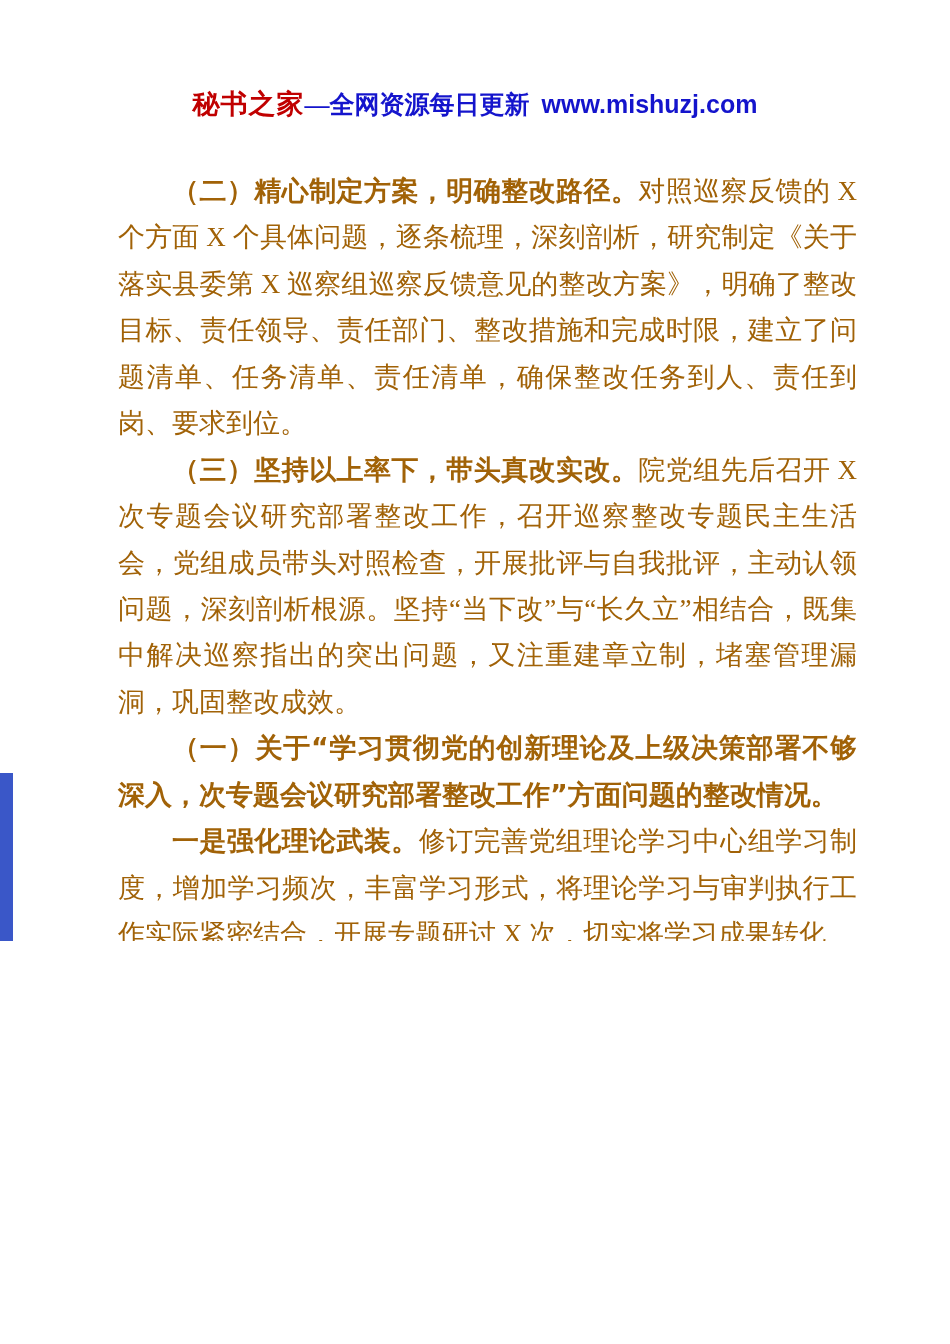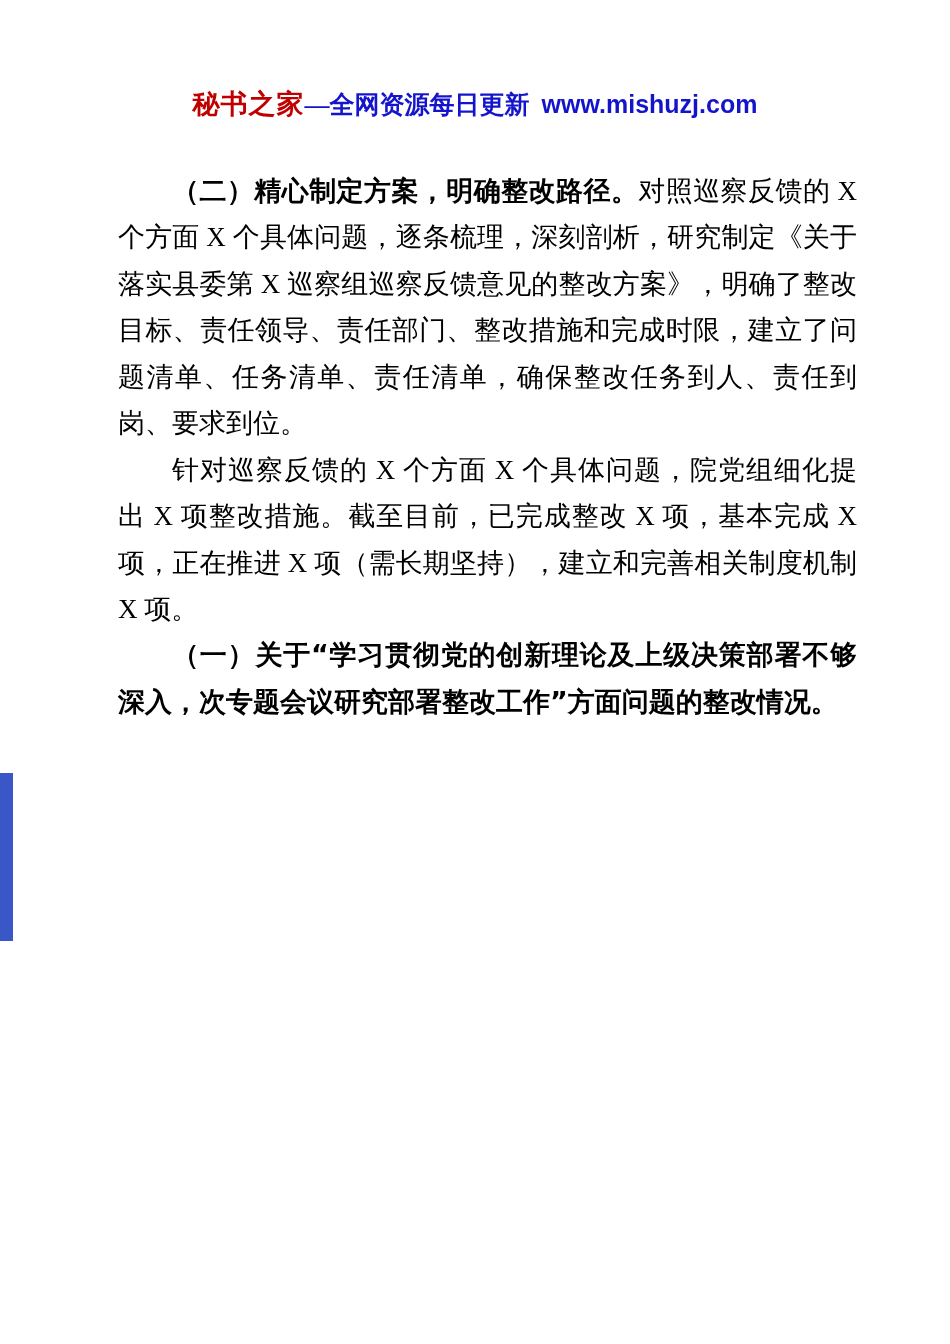--- a/index.html
+++ b/index.html
@@ -36,21 +36,21 @@
     font-weight: bold;
     margin-left: 12px;
     font-family: "Liberation Sans", "DejaVu Sans", sans-serif;
     cursor: pointer;
   }
 
   .doc-body {
     margin: 46px 93px 0 118px;
     font-size: 27px;
     line-height: 1.72;
-    color: #000000;
+    color: #a16207;
     text-align: justify;
   }
   .doc-body p {
     text-indent: 2em;
   }
   .doc-body .lead {
     font-weight: bold;
     font-family: "DejaVu Sans", "Liberation Sans", sans-serif;
   }
 
@@ -69,24 +69,25 @@
 <div class="page">
 
   <div class="site-header">
     <span class="site-brand">秘书之家</span><span class="site-tagline">—全网资源每日更新</span><span class="site-url">www.mishuzj.com</span>
   </div>
 
   <div class="doc-body">
 
     <p><b class="lead">（二）精心制定方案，明确整改路径。</b><span>对照巡察反馈的 X 个方面 X 个具体问题，逐条梳理，深刻剖析，研究制定《关于落实县委第 X 巡察组巡察反馈意见的整改方案》，明确了整改目标、责任领导、责任部门、整改措施和完成时限，建立了问题清单、任务清单、责任清单，确保整改任务到人、责任到岗、要求到位。</span></p>
 
+    <p><b class="lead">（三）坚持以上率下，带头真改实改。</b><span>院党组先后召开 X 次专题会议研究部署整改工作，召开巡察整改专题民主生活会，党组成员带头对照检查，开展批评与自我批评，主动认领问题，深刻剖析根源。坚持“当下改”与“长久立”相结合，既集中解决巡察指出的突出问题，又注重建章立制，堵塞管理漏洞，巩固整改成效。</span></p>
 
 
-    <p><b class="lead"></b><span>针对巡察反馈的 X 个方面 X 个具体问题，院党组细化提出 X 项整改措施。截至目前，已完成整改 X 项，基本完成 X 项，正在推进 X 项（需长期坚持），建立和完善相关制度机制 X 项。</span></p>
 
     <p><b class="lead">（一）关于“学习贯彻党的创新理论及上级决策部署不够深入，次专题会议研究部署整改工作”方面问题的整改情况。</b><span></span></p>
 
+    <p><b class="lead">一是强化理论武装。</b><span>修订完善党组理论学习中心组学习制度，增加学习频次，丰富学习形式，将理论学习与审判执行工作实际紧密结合，开展专题研讨 X 次，切实将学习成果转化</span></p>
 
   </div>
 
   <div class="accent-bar"></div>
 
 </div>
 
 </body></html>

